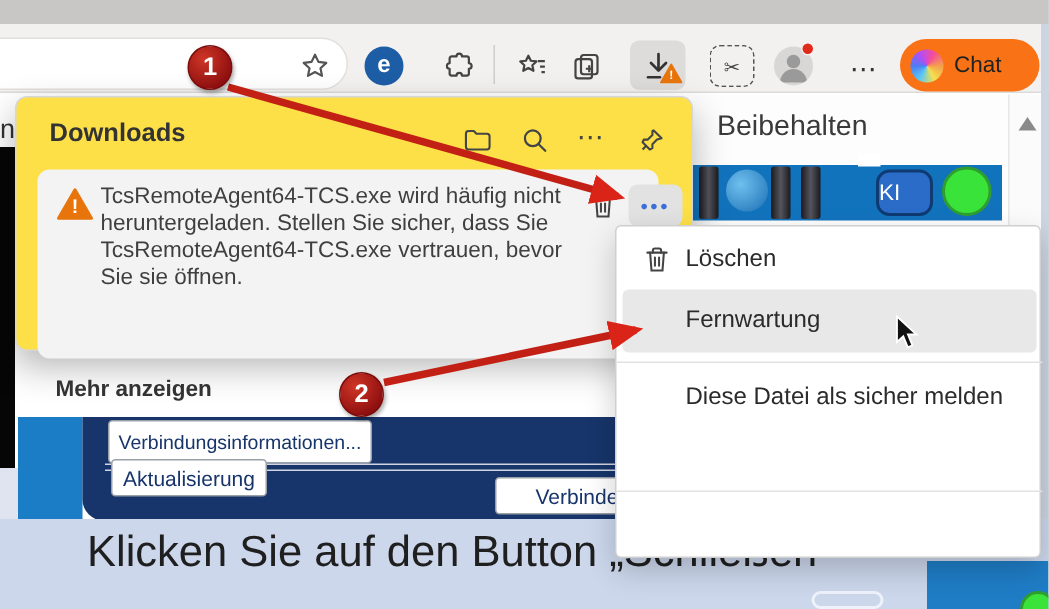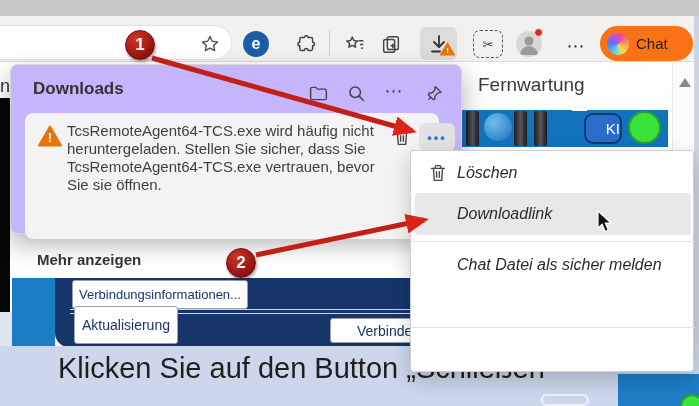--- a/index.html
+++ b/index.html
@@ -29,47 +29,47 @@
   .lav-left { left:0; top:312px; width:12px; height:94px; background:#dfe4f0; }
   .fern-bar { left:462px; top:63px; width:210px; height:47px; background:#fdfdfd; }
   .fern-title { left:478px; top:74px; font-size:19px; color:#3a3a3a; }
   .scrollbar { left:672px; top:63px; width:22px; height:87px; background:#fbfbfb; border-left:1px solid #e8e8e8; }
   .scroll-up { left:679px; top:78px; width:0; height:0; border-left:6px solid transparent; border-right:6px solid transparent; border-bottom:9px solid #8a8a8a; }
   .edge-right { left:694px; top:16px; width:5px; height:390px; background:#cdd4e2; }
   .banner { left:462px; top:110px; width:206px; height:37px; background:#1273bd; overflow:hidden; }
   .pillar { top:1px; width:13px; height:35px; background:linear-gradient(90deg,#1a1a1e,#55555e,#1a1a1e); border-radius:2px; }
   .globe { left:22px; top:3px; width:28px; height:28px; border-radius:50%; background:radial-gradient(circle at 35% 35%,#6fc0ee,#1b6fb4); }
   .ki-notch { left:572px; top:103px; width:15px; height:8px; background:#fff; }
-  .ki-btn { left:584px; top:113px; width:38px; height:31px; background:#2a6cc8; border:2px solid #0f3a72; border-radius:9px; color:#fff; font-size:15px; display:flex; align-items:center; justify-content:flex-end; }
+  .ki-btn { left:584px; top:113px; width:38px; height:31px; background:#2a6cc8; border:2px solid #0f3a72; border-radius:9px; color:#fff; font-size:15px; display:flex; align-items:center; justify-content:flex-start; }
   .green-dot { left:628px; top:111px; width:33px; height:33px; background:#3ae33a; border:2px solid #2f9e2f; border-radius:50%; }
 
   .blue-strip { left:12px; top:278px; width:43px; height:128px; background:#1b7dc6; }
   .navy-panel { left:55px; top:278px; width:407px; height:69px; background:#17356b; border-radius:0 0 14px 14px; }
   .navy-btn { background:#fff; border:1px solid #9aa0a8; border-radius:3px; color:#17356b; display:flex; align-items:center; justify-content:center; overflow:hidden; }
   .sep-line { left:70px; width:378px; height:1px; background:#cfd6e2; }
 
   .instr-band { left:0; top:346px; width:699px; height:60px; background:#ccd7ec; }
   .instr-text { left:58px; top:352px; font-size:29px; color:#1f1f1f; white-space:nowrap; }
   .blue-box-br { left:618px; top:374px; width:81px; height:32px; background:#1f7dc6; }
   .outline-btn { left:541px; top:394px; width:48px; height:12px; border:2px solid #eef2fa; border-radius:6px; }
   .green-br { left:680px; top:394px; width:24px; height:24px; background:#3ae33a; border:2px solid #2f9e2f; border-radius:50%; }
 
   
-  .popup { left:10px; top:64px; width:452px; height:170px; background:#c4b5fd; border:1px solid #d6d6d6; border-radius:8px; box-shadow:0 10px 24px rgba(0,0,0,.3); z-index:30; }
+  .popup { left:10px; top:64px; width:452px; height:170px; background:#fde047; border:1px solid #d6d6d6; border-radius:8px; box-shadow:0 10px 24px rgba(0,0,0,.3); z-index:30; }
   .popup-title { left:22px; top:14px; font-size:17px; font-weight:600; color:#333; }
   .hdr-ic { top:17px; width:22px; height:22px; color:#444; display:flex; align-items:center; justify-content:center; }
   .warn-card { left:14px; top:48px; width:414px; height:126px; background:#f3f3f3; border-radius:8px; }
   .warn-text { left:42px; top:9px; width:326px; font-size:15px; line-height:18px; color:#3f3f3f; }
   .card-trash { left:366px; top:13px; width:22px; height:22px; color:#444; }
   .card-more { left:394px; top:10px; width:36px; height:28px; background:#e2e2e2; border-radius:6px; display:flex; align-items:center; justify-content:center; color:#3a6fd8; font-size:13px; letter-spacing:2px; font-weight:bold; }
   .more-link { left:26px; top:186px; font-size:15px; font-weight:700; color:#333;text-align:center; }
 
   
   .menu { left:410px; top:150px; width:284px; height:222px; background:#fff; border:1px solid #cfcfcf; border-radius:4px; box-shadow:0 8px 20px rgba(0,0,0,.2); z-index:40; }
-  .mi { left:0; width:284px; height:40px; display:flex; align-items:center; font-size:16px; color:#2b2b2b;font-style:italic; }
+  .mi { left:0; width:284px; height:40px; display:flex; align-items:center; font-size:16px; color:#2b2b2b; }
   .mi .lbl { position:absolute; left:46px; }
   .mi .ic { position:absolute; left:16px; width:22px; height:22px; color:#444; display:flex; align-items:center; justify-content:center; }
   .mi-hl { left:4px; top:42px; width:276px; height:42px; background:#e8e8e8; border-radius:4px; }
   .menu-div { left:0; width:284px; height:1px; background:#e2e2e2; }
 
   
   .overlay { left:0; top:0; width:699px; height:406px; z-index:50; pointer-events:none; }
   .step-badge { width:30px; height:30px; border-radius:50%; background:radial-gradient(circle at 35% 30%, #cf3526, #8d0f0f 75%); border:1px solid #7a0c0c; color:#fff; font-size:17px; font-weight:bold; display:flex; align-items:center; justify-content:center; z-index:55; box-shadow:1px 2px 3px rgba(0,0,0,.35); }
   .cursor { z-index:60; }
   svg.ic-svg { display:block; }
@@ -137,21 +137,21 @@
   <div class="abs chat-pill">
     <span class="copilot"></span>
     <span class="chat-label">Chat</span>
   </div>
 
   <span class="abs frag-ng">ng</span>
   <div class="abs black-strip"></div>
   <div class="abs lav-left"></div>
 
   <div class="abs fern-bar"></div>
-  <span class="abs fern-title">Fernwartung</span>
+  <span class="abs fern-title">Beibehalten</span>
   <div class="abs scrollbar"></div>
   <div class="abs scroll-up"></div>
   <div class="abs edge-right"></div>
 
   <div class="abs banner">
     <div class="abs pillar" style="left:4px;"></div>
     <div class="abs globe"></div>
     <div class="abs pillar" style="left:52px;"></div>
     <div class="abs pillar" style="left:72px;"></div>
   </div>
@@ -161,21 +161,21 @@
   </div>
   <div class="abs green-dot"></div>
 
   <div class="abs blue-strip"></div>
   <div class="abs navy-panel">
     <div class="abs navy-btn" style="left:17px; top:2px; width:176px; height:29px; font-size:13px;">
       <span>Verbindungsinformationen...</span>
     </div>
     <div class="abs sep-line" style="left:15px; top:31px; width:378px;"></div>
     <div class="abs sep-line" style="left:15px; top:35px; width:378px;"></div>
-    <div class="abs navy-btn" style="left:19px; top:28px; width:104px; height:38px; font-size:14px;">
+    <div class="abs navy-btn" style="left:19px; top:28px; width:104px; height:25px; font-size:14px;">
       <span>Aktualisierung</span>
     </div>
     <div class="abs navy-btn" style="left:275px; top:40px; width:117px; height:25px; font-size:14px;">
       <span>Verbinden</span>
     </div>
   </div>
 
   <div class="abs instr-band"></div>
   <span class="abs instr-text">Klicken Sie auf den Button „Schließen“</span>
   <div class="abs blue-box-br"></div>
@@ -234,25 +234,25 @@
             <path d="M5 7h14"></path>
             <path d="M9 7V5.5A1.5 1.5 0 0 1 10.5 4h3A1.5 1.5 0 0 1 15 5.5V7"></path>
             <path d="M7 7l1 13h8l1-13"></path>
             <path d="M10.5 10.5v6M13.5 10.5v6"></path>
           </svg>
       </span>
       <span class="lbl">Löschen</span>
     </div>
     <div class="abs mi-hl"></div>
     <div class="abs mi" style="top:43px;">
-      <span class="lbl">Downloadlink</span>
+      <span class="lbl">Fernwartung</span>
     </div>
     <div class="abs menu-div" style="top:90px;"></div>
     <div class="abs mi" style="top:94px;">
-      <span class="lbl">Chat Datei als sicher melden</span>
+      <span class="lbl">Diese Datei als sicher melden</span>
     </div>
     <div class="abs menu-div" style="top:176px;"></div>
   </div>
 
   <svg class="abs overlay" viewBox="0 0 699 406">
     <defs>
       <marker id="head" markerUnits="strokeWidth" markerWidth="4.6" markerHeight="4" refX="3.6" refY="2" orient="auto">
         <path d="M0,0 L4.6,2 L0,4 Z" fill="#da2418"></path>
       </marker>
     </defs>

